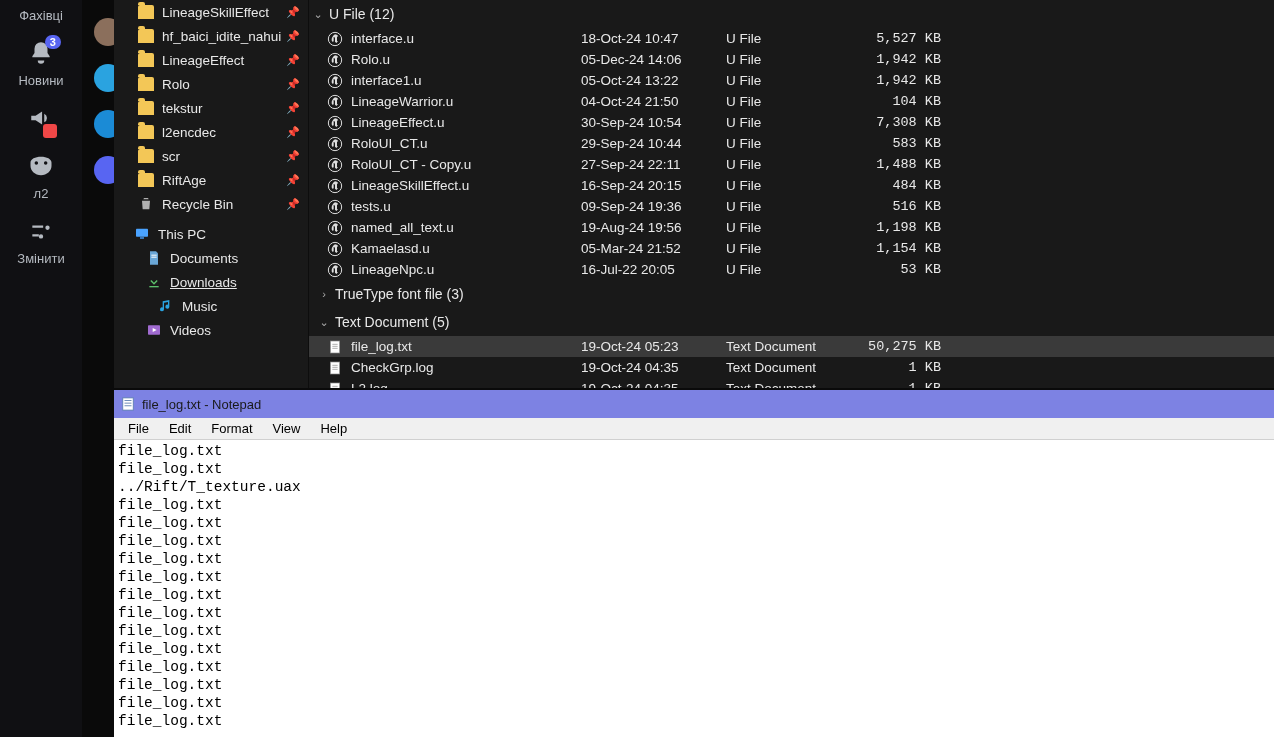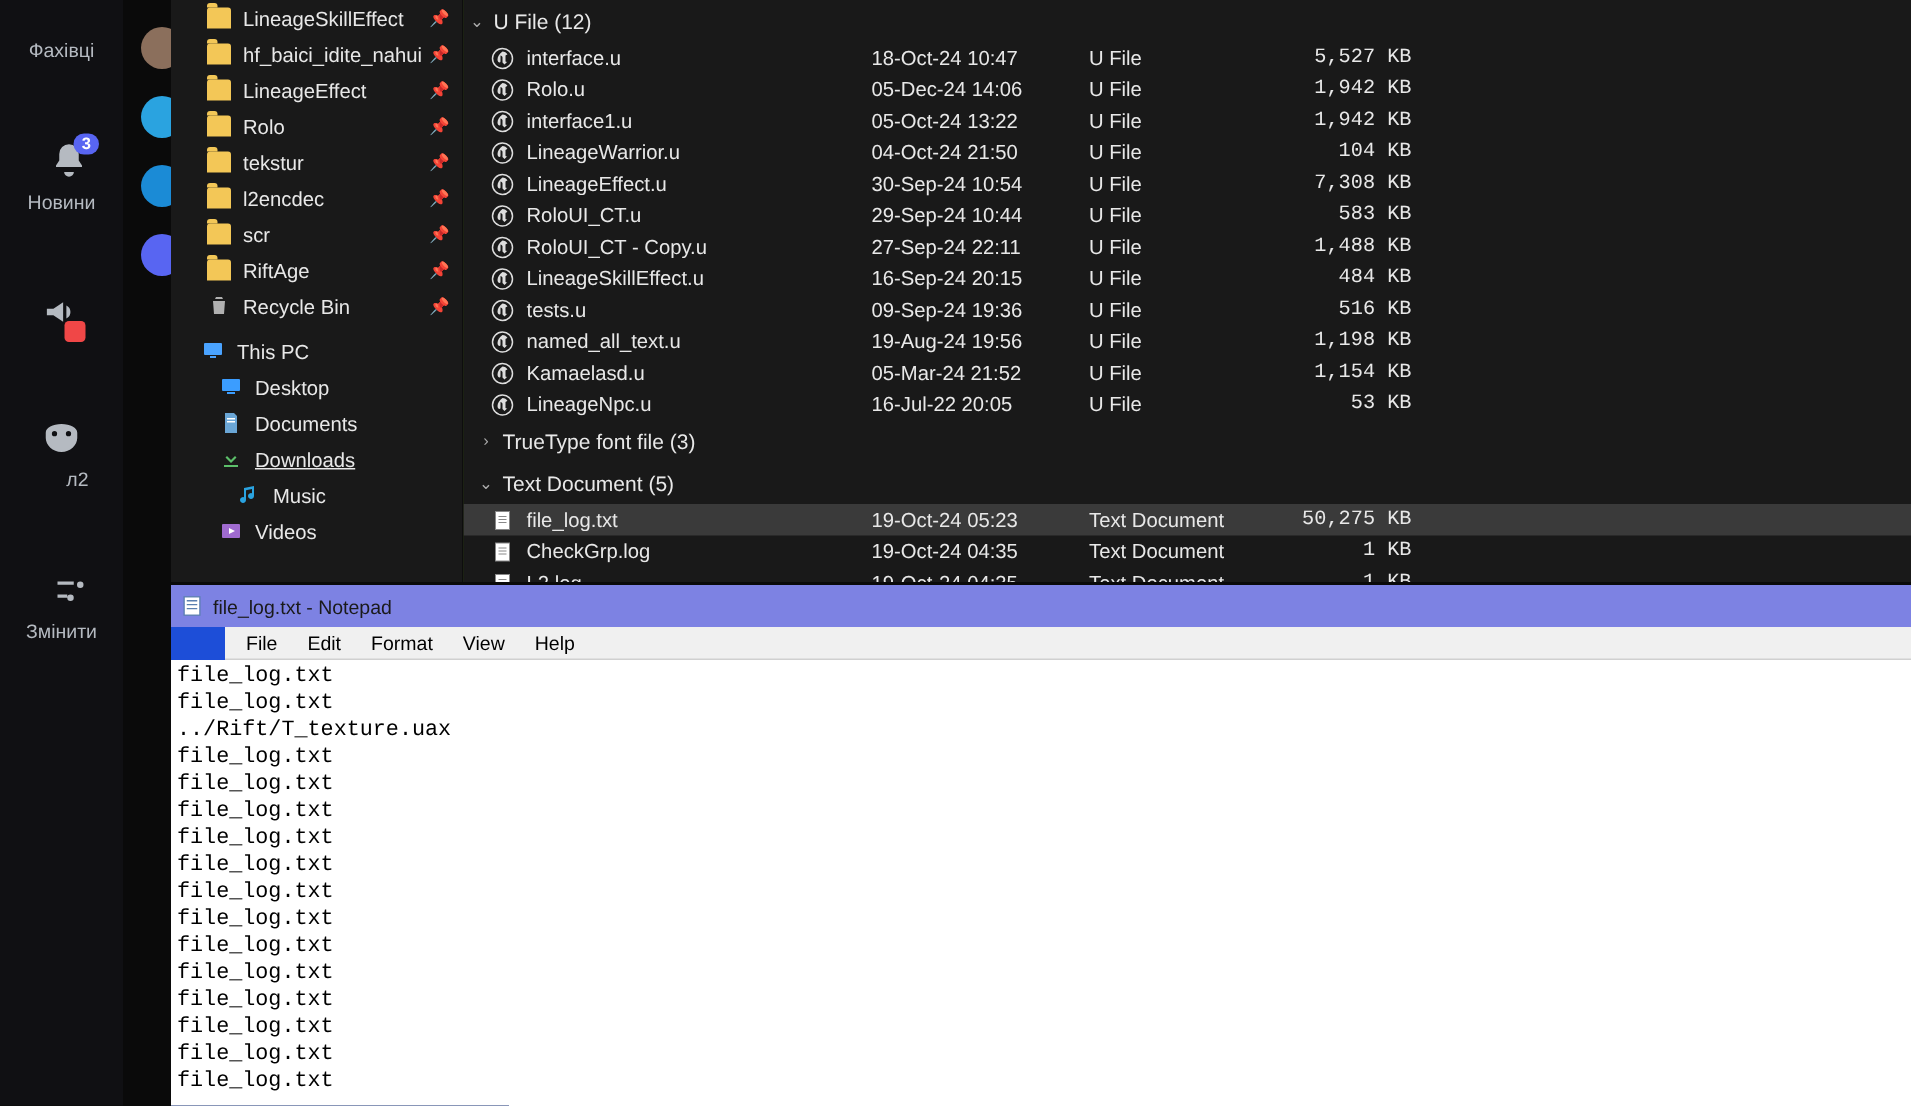--- a/index.html
+++ b/index.html
@@ -4,21 +4,21 @@
 <style>
 * { margin: 0; padding: 0; box-sizing: border-box; font-family: "Segoe UI", Tahoma, sans-serif; }
 html, body { width: 1274px; height: 737px; overflow: hidden; background: #0a0a0a; }
 
 
 .discord-rail {
   position: absolute; left: 0; top: 0; width: 82px; height: 737px;
   background: #101013; display: flex; flex-direction: column; align-items: center;
   color: #b5bac1;
 }
-.discord-rail .rail-item { display: flex; flex-direction: column; align-items: flex-end; margin: 24px 0; font-size: 14px; }
+.discord-rail .rail-item { display: flex; flex-direction: column; align-items: center; margin: 6px 0; font-size: 14px; }
 .discord-rail .rail-icon { width: 36px; height: 36px; display: flex; align-items: center; justify-content: center; position: relative; }
 .discord-rail .rail-icon svg { fill: #b5bac1; }
 .discord-rail .badge { position: absolute; top: 0; right: -2px; background: #5865f2; color: #fff; border-radius: 10px; font-size: 11px; padding: 1px 5px; font-weight: 600; }
 .discord-rail .rail-label { font-size: 13px; color: #b5bac1; margin-top: 2px; }
 .discord-rail .tiny-red { position: absolute; bottom: -2px; right: 2px; width: 14px; height: 14px; background: #f04747; border-radius: 3px; }
 .discord-rail .mask-icon svg { fill: #b5bac1; }
 
 
 .server-bubbles { position: absolute; left: 94px; top: 0; width: 24px; height: 390px; }
 .server-bubbles .bubble { width: 28px; height: 28px; border-radius: 50%; margin: 18px 0; }
@@ -62,21 +62,21 @@
   position: absolute; left: 114px; top: 390px; right: 0; bottom: 0;
   background: #1d4ed8; display: flex; flex-direction: column;
 }
 .notepad-title {
   height: 28px; background: #7d82e3; display: flex; align-items: center;
   padding-left: 6px; font-size: 13px; color: #1a1a1a;
 }
 .notepad-title .np-icon { width: 16px; height: 16px; margin-right: 6px; display: flex; align-items: center; justify-content: center; }
 .notepad-menu {
   height: 22px; background: #f0f0f0; display: flex; align-items: center;
-  padding-left: 4px; font-size: 13px; color: #000; border-bottom: 1px solid #d0d0d0; margin-left: 36px;
+  padding-left: 4px; font-size: 13px; color: #000; border-bottom: 1px solid #d0d0d0;
 }
 .notepad-menu .mitem { padding: 2px 10px; cursor: pointer; }
 .notepad-body {
   flex: 1; background: #fff; padding: 2px 4px;
   font-family: Consolas, "Courier New", monospace; font-size: 14.5px; line-height: 18px;
   color: #000; white-space: pre; overflow: hidden;
 }
 </style>
 </head>
 <body>
@@ -182,29 +182,20 @@
       <div class="pc-row">
         <span class="pc-icon">
           <svg viewBox="0 0 24 24" width="16" height="16">
               <rect x="3" y="4" width="18" height="12" rx="1" fill="#4aa3ff"></rect>
               <rect x="9" y="17" width="6" height="2" fill="#4aa3ff"></rect>
             </svg>
         </span>
         <span>This PC</span>
       </div>
       <div id="pc-children">
-          <div class="folder-row" style="padding-left: 32px;">
-            <span class="pc-icon">
-              <svg viewBox="0 0 24 24" width="16" height="16">
-                <rect x="3" y="4" width="18" height="12" rx="1" fill="#3b9dff"></rect>
-                <rect x="8" y="17" width="8" height="2" fill="#3b9dff"></rect>
-              </svg>
-            </span>
-            <span>Desktop</span>
-          </div>
           <div class="folder-row" style="padding-left: 32px;">
             <span class="pc-icon">
               <svg viewBox="0 0 24 24" width="16" height="16">
                 <path fill="#6aa6d6" d="M6 2h9l3 3v17H6z"></path>
                 <rect x="8" y="7" width="8" height="1.5" fill="#fff"></rect>
                 <rect x="8" y="10" width="8" height="1.5" fill="#fff"></rect>
               </svg>
             </span>
             <span>Documents</span>
           </div>

